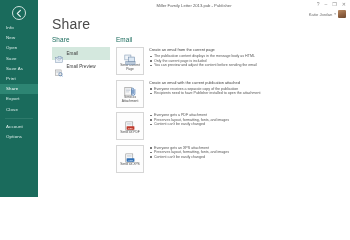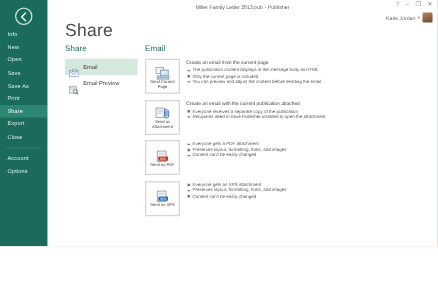--- a/index.html
+++ b/index.html
@@ -5,21 +5,21 @@
   * { box-sizing: border-box; margin: 0; padding: 0; }
   html, body {
     width: 350px; height: 197px;
     overflow: hidden;
     background: #ffffff;
     font-family: "Liberation Sans", sans-serif;
   }
   #app {
     position: relative;
     width: 350px; height: 197px;
-    background: #ef4444;
+    background: #5eead4;
     display: flex;
   }
 
   
   .rail {
     width: 38px;
     height: 197px;
     background: #1a6b5c;
     flex: 0 0 38px;
     position: relative;

